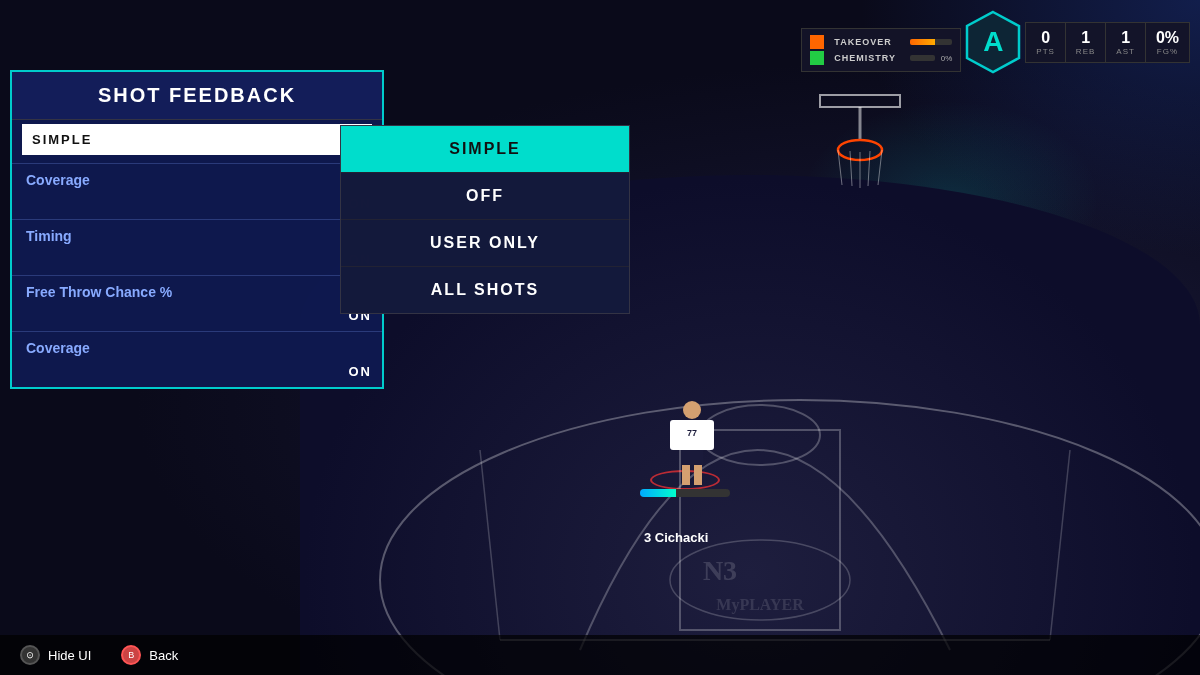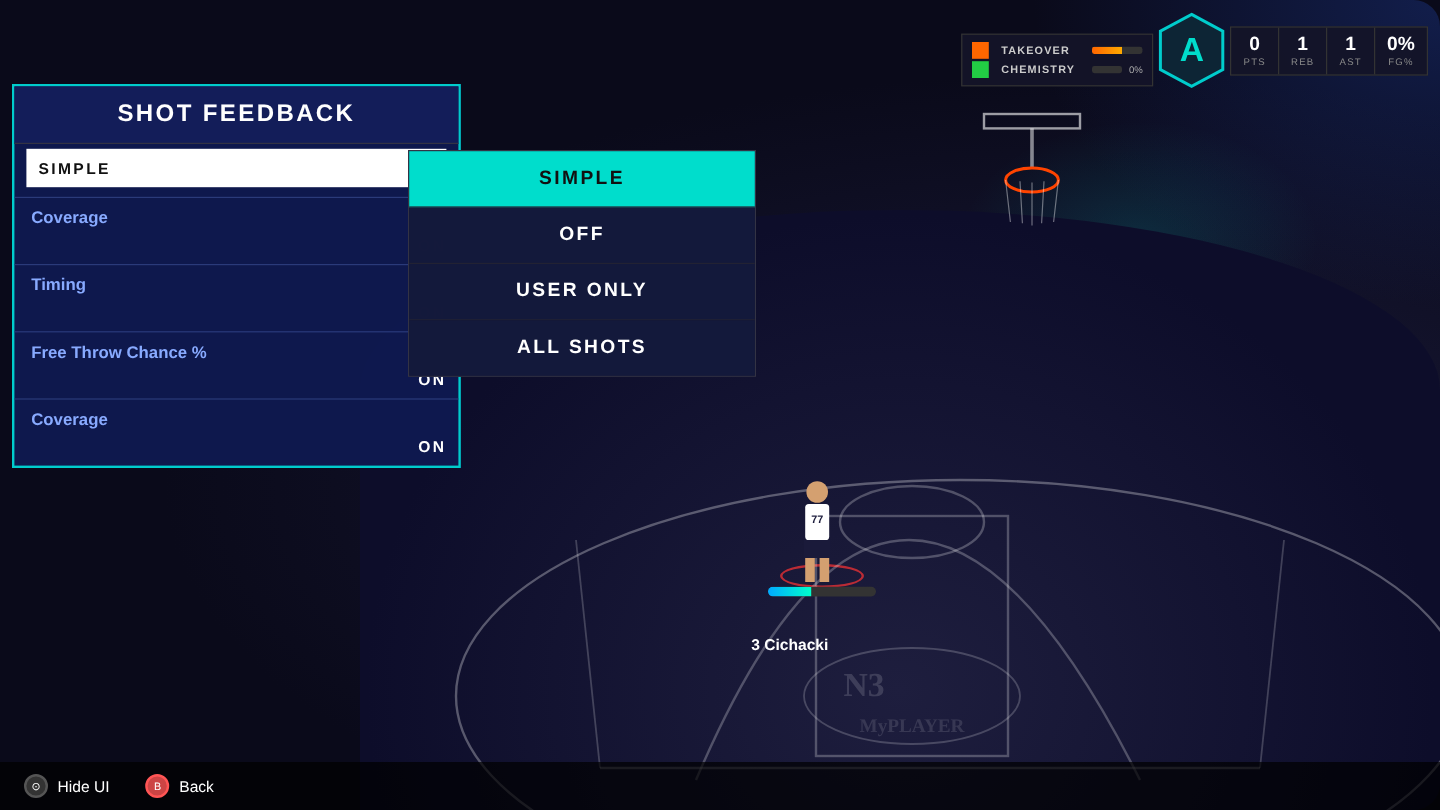--- a/index.html
+++ b/index.html
@@ -12,21 +12,20 @@
       position: relative;
     }
 
     
     .court-bg {
       position: absolute;
       top: 0; left: 0;
       width: 100%; height: 100%;
       background: radial-gradient(ellipse at 75% 60%, #1a1a3a 0%, #0a0a1a 60%);
       overflow: hidden;
-      border-radius: 22px;
     }
 
     .court-floor {
       position: absolute;
       bottom: 0; left: 300px;
       width: 900px;
       height: 500px;
       background: radial-gradient(ellipse at 50% 80%, #1e1e3e 0%, #0d0d2a 70%);
       border-radius: 50% 50% 0 0 / 30% 30% 0 0;
     }
@@ -249,21 +248,21 @@
     }
 
     .dropdown-item.normal {
       color: white;
       background: rgba(20,25,60,0.95);
     }
 
     .player-name-tag {
       position: absolute;
       bottom: 130px;
-      left: 626px;
+      left: 644px;
       color: white;
       font-size: 13px;
       font-family: Arial, sans-serif;
       font-weight: bold;
       z-index: 6;
     }
 
     
     .bottom-bar {
       position: absolute;
@@ -321,21 +320,21 @@
     .player-head {
       width: 18px;
       height: 18px;
       background: #d4a070;
       border-radius: 50%;
       margin: 0 auto;
       position: relative;
     }
 
     .player-torso {
-      width: 20px;
+      width: 44px;
       height: 30px;
       background: white;
       margin: 1px auto 0;
       border-radius: 3px;
     }
 
     .player-shorts {
       width: 22px;
       height: 15px;
       background: #1a1a3a;

